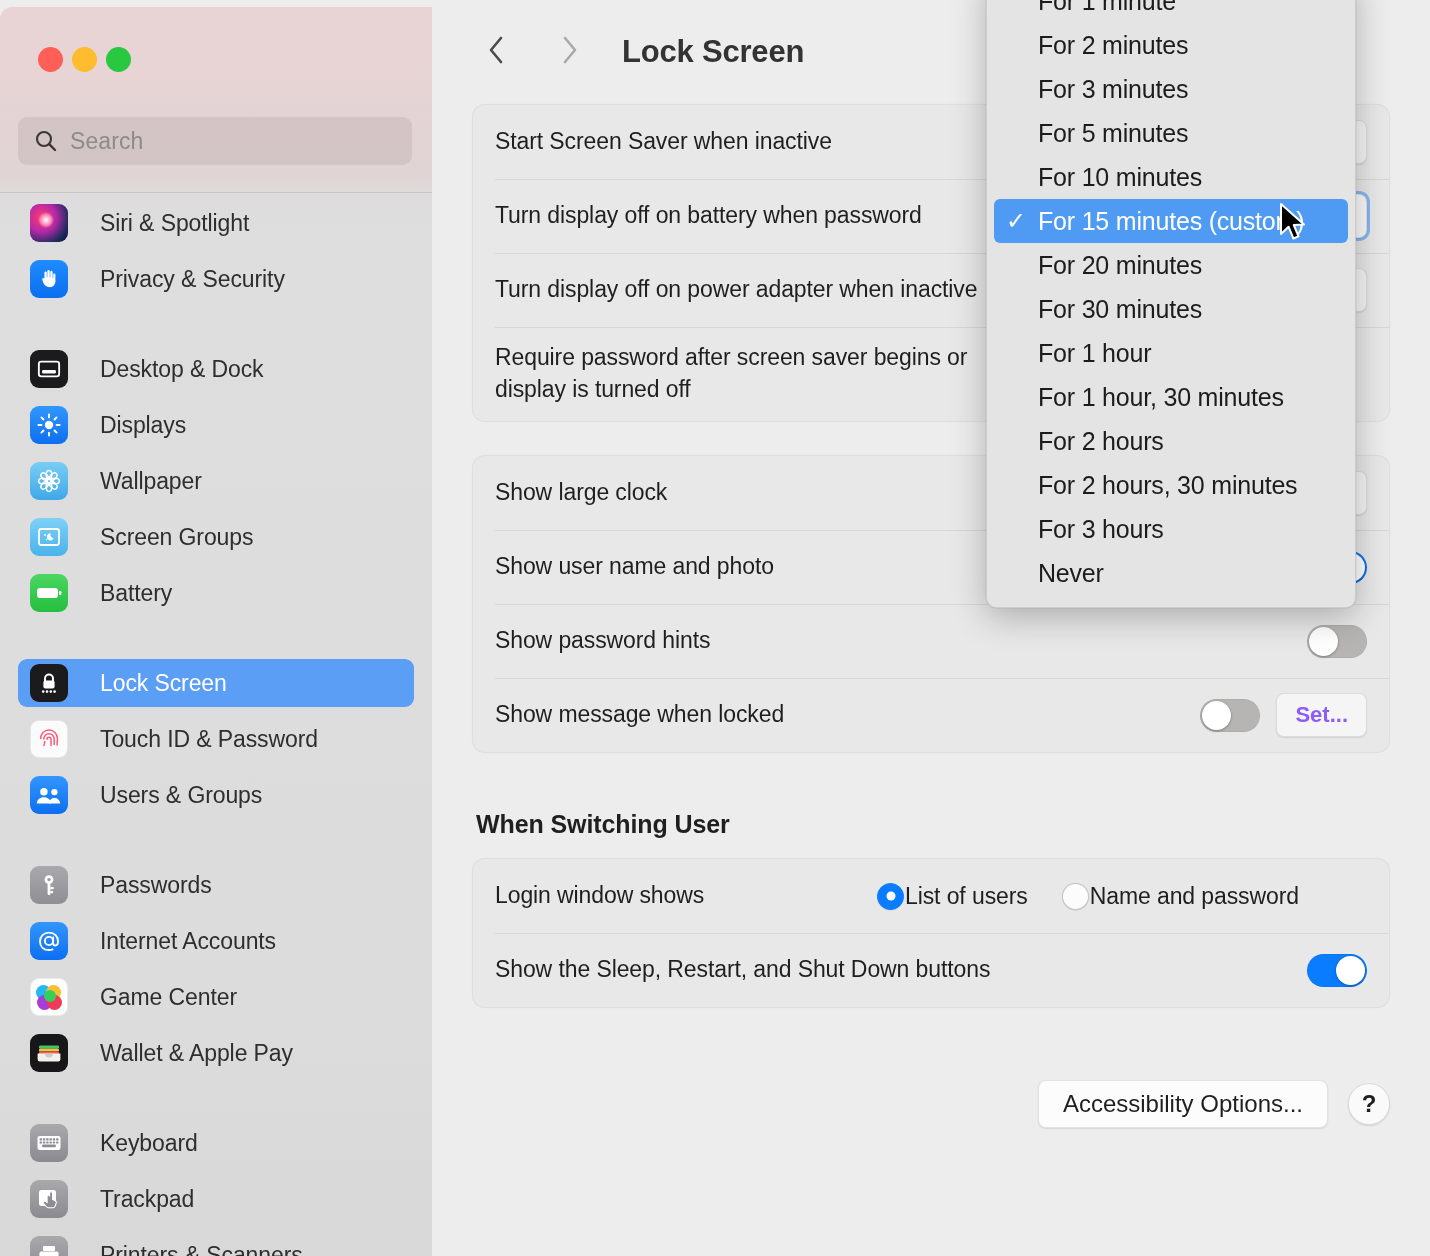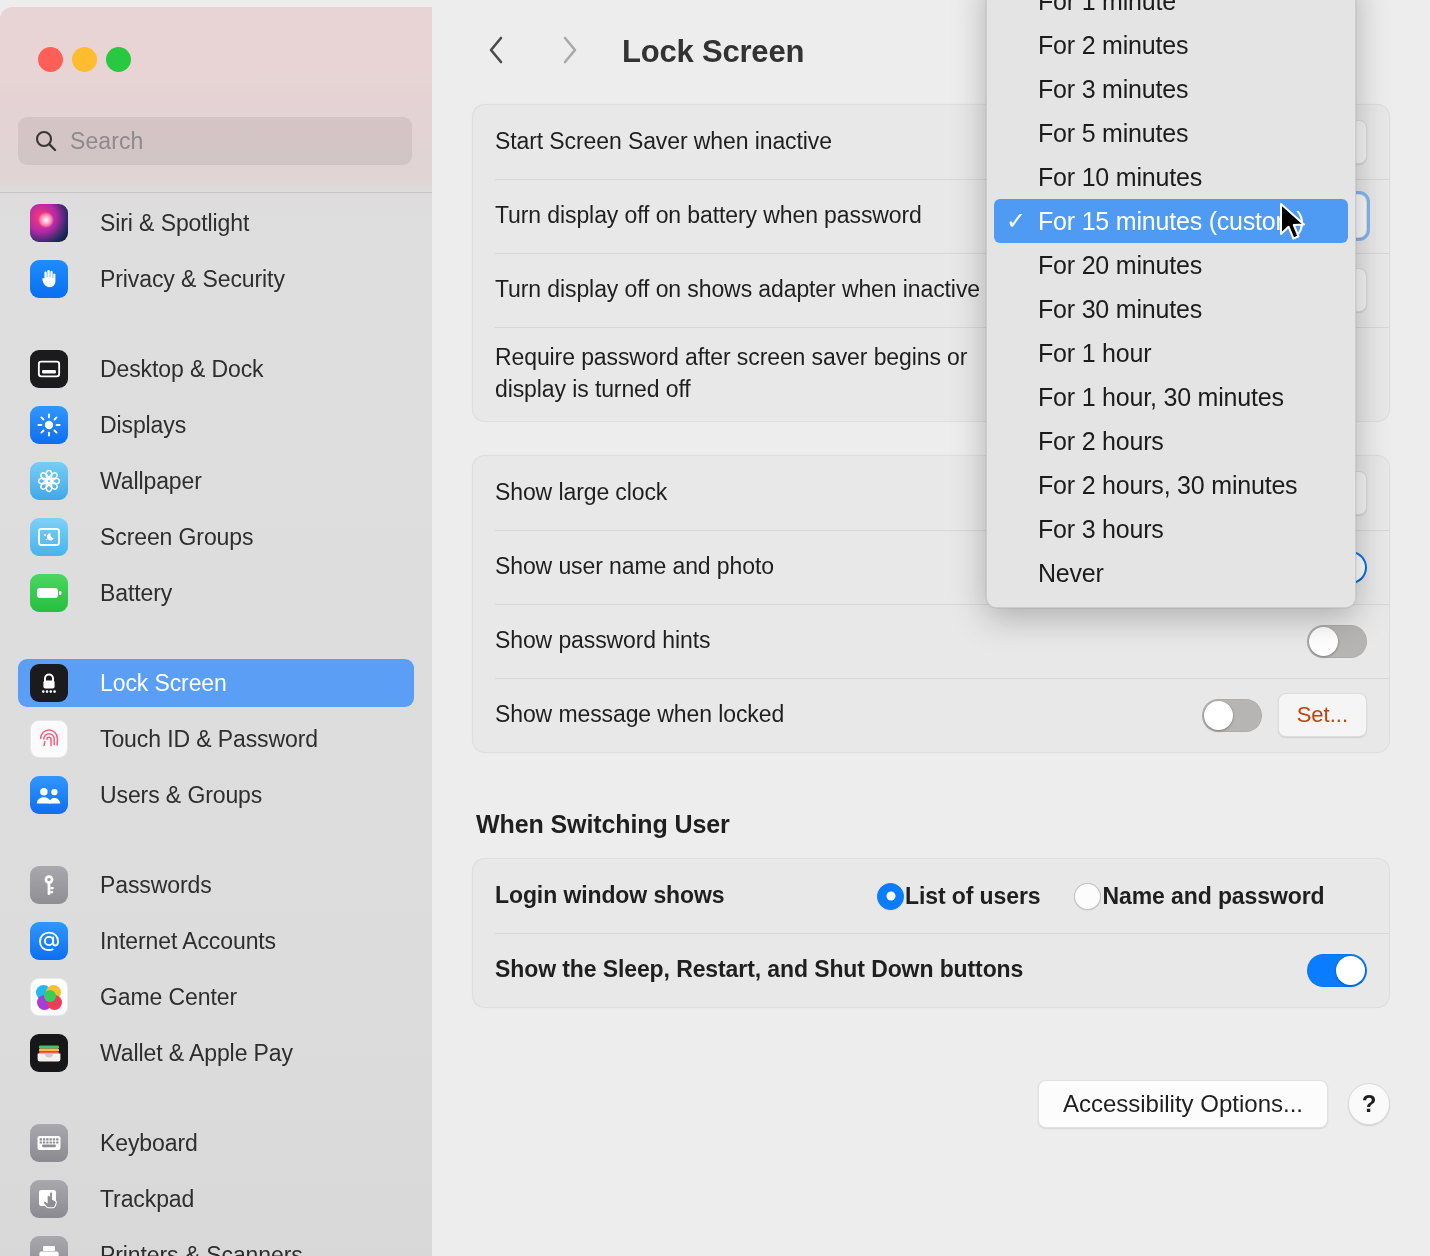--- a/index.html
+++ b/index.html
@@ -169,21 +169,21 @@
   
   .btn {
     height: 44px; border-radius: 8px;
     background: #f6f5f5;
     border: 0.5px solid rgba(0,0,0,0.10);
     box-shadow: 0 1px 1.5px rgba(0,0,0,0.10);
     display: inline-flex; align-items: center; justify-content: center;
     padding: 0 18px;
     font-size: 22px; color: #1f1f1f;
   }
-  .btn.disabled { color: #c2410c; }
+  .btn.disabled { color: #8b5cf6; font-weight: bold; }
 
   .section-head {
     position: absolute; left: 44px;
     font-size: 25px; font-weight: bold; color: #1f1f1f;
     letter-spacing: -0.1px;
   }
 
   
   .radio-group { display: flex; align-items: center; gap: 34px; }
   .radio-opt { display: flex; align-items: center; gap: 1px; }
@@ -540,21 +540,21 @@
                   <polyline points="2,6 6.5,2 11,6"></polyline>
                 </svg>
               <svg width="13" height="8" viewBox="0 0 13 8" fill="none" stroke="#6b6b6b" stroke-width="2" stroke-linecap="round">
                   <polyline points="2,2 6.5,6 11,2"></polyline>
                 </svg>
             </span>
           </div>
         </div>
       </div>
       <div class="row">
-        <div class="rlabel">Turn display off on shows adapter when inactive</div>
+        <div class="rlabel">Turn display off on power adapter when inactive</div>
         <div class="rctl">
           <div class="popup">
             <span></span>
             <span class="chev-stack">
               <svg width="13" height="8" viewBox="0 0 13 8" fill="none" stroke="#6b6b6b" stroke-width="2" stroke-linecap="round">
                   <polyline points="2,6 6.5,2 11,6"></polyline>
                 </svg>
               <svg width="13" height="8" viewBox="0 0 13 8" fill="none" stroke="#6b6b6b" stroke-width="2" stroke-linecap="round">
                   <polyline points="2,2 6.5,6 11,2"></polyline>
                 </svg>
@@ -619,21 +619,21 @@
           <div class="toggle">
             <div class="knob"></div>
           </div>
           <div class="btn disabled">Set...</div>
         </div>
       </div>
     </div>
 
     <div class="section-head" style="top:810px;">When Switching User</div>
 
-    <div class="card" style="top:858px;font-weight:bold;">
+    <div class="card" style="top:858px;">
       <div class="row">
         <div class="rlabel" style="flex:0 0 auto;width:382px;">Login window shows</div>
         <div class="radio-group">
           <div class="radio-opt">
             <span class="radio checked"></span>
             <span class="radio-label">List of users</span>
           </div>
           <div class="radio-opt">
             <span class="radio"></span>
             <span class="radio-label">Name and password</span>

